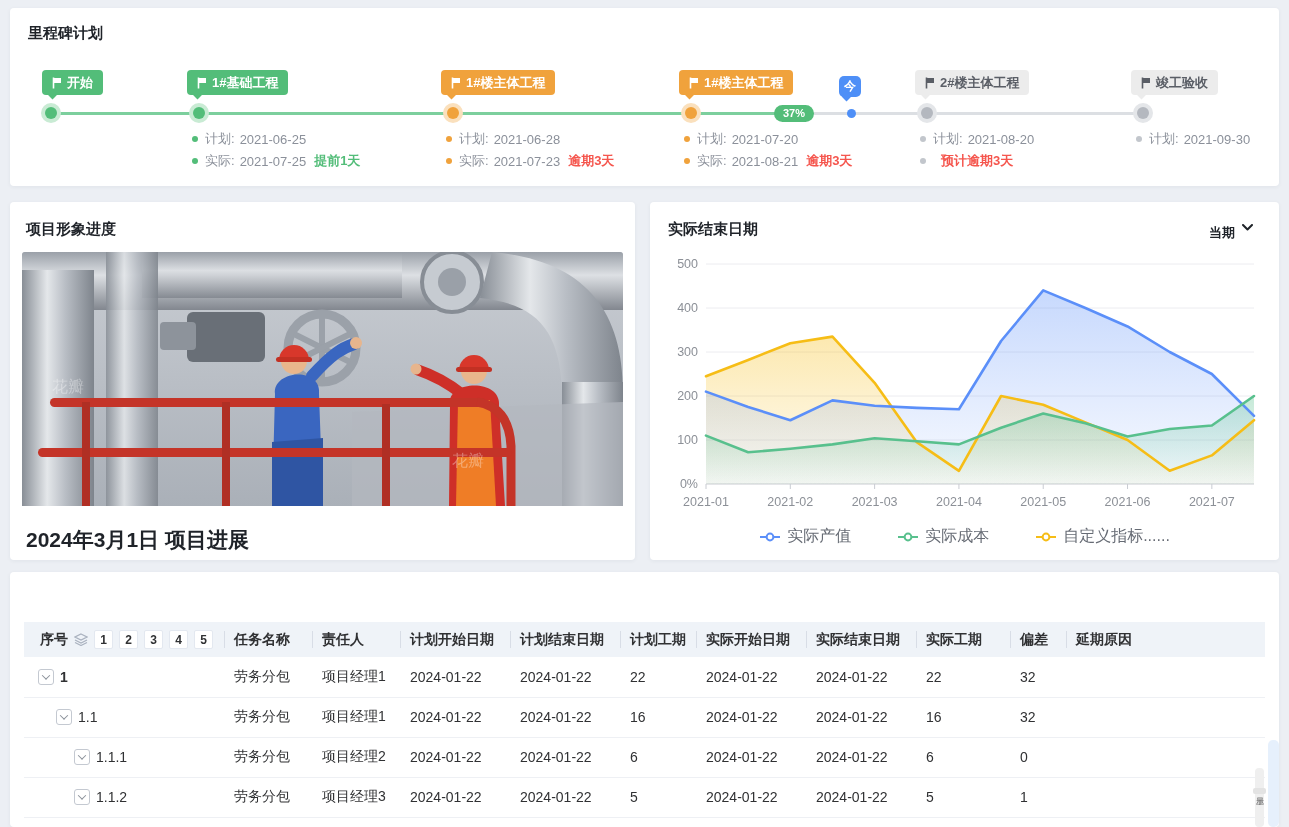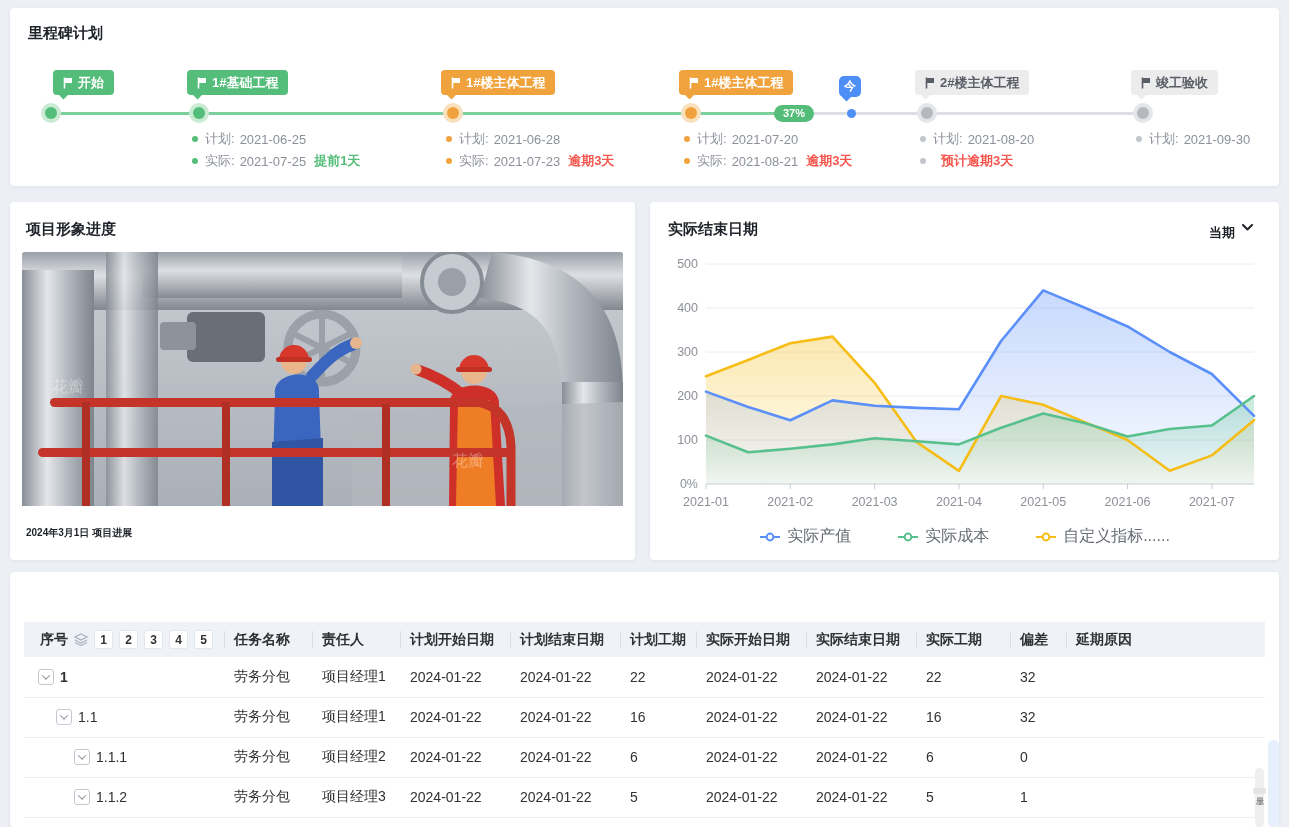--- a/index.html
+++ b/index.html
@@ -39,21 +39,21 @@
   #ms-today::after { content:''; position:absolute; left:4px; bottom:-3px; width:7px; height:7px; transform:rotate(45deg); background:#4e8ff7; }
   #ms-today-dot { position:absolute; left:837px; top:101px; width:9px; height:9px; border-radius:50%; background:#4e8ff7; z-index:2; }
 
   
   #photo-card { left:10px; top:202px; width:625px; height:358px; }
   #photo-card .card-title { position:absolute; left:16px; top:18px; }
   #photo-wrap { position:absolute; left:12px; top:50px; width:601px; height:314px; border-radius:3px; overflow:hidden;text-decoration:underline; }
   #photo-dots { position:absolute; left:0; right:0; bottom:8px; display:flex; justify-content:center; gap:5px; }
   #photo-dots .dot { height:4px; width:14px; border-radius:2px; background:rgba(255,255,255,.55); }
   #photo-dots .dot.active { width:22px; background:#fff; }
-  #photo-caption { position:absolute; left:16px; top:324px; font-size:10px; font-weight:bold; color:#1f2329; }
+  #photo-caption { position:absolute; left:16px; top:324px; font-size:21px; font-weight:bold; color:#1f2329; }
 
   
   #trend-card { left:650px; top:202px; width:629px; height:358px; }
   #trend-card .card-title { position:absolute; left:18px; top:18px; }
   #trend-period { position:absolute; right:26px; top:22px; display:flex; align-items:flex-start; gap:7px;
                   font-size:13px; color:#1f2329; font-weight:bold; cursor:pointer; }
   #trend-chart { position:absolute; left:14px; top:48px; }
   #trend-legend { position:absolute; left:0; right:0; top:324px; display:flex; justify-content:center; gap:46px; }
   .lg-item { display:flex; align-items:center; gap:6px; font-size:16px; color:#666b74; cursor:pointer; }
 
@@ -90,21 +90,21 @@
   #page-scrollbar { position:absolute; left:1268px; top:740px; width:11px; height:87px; background:#e6f0fc; border-radius:5px; }
 </style>
 </head>
 <body>
 
 <div class="card" id="ms-card">
   <div class="card-title">里程碑计划</div>
   <div id="ms-timeline">
       <div class="tl-line tl-green" style="left: 41px; width: 742px;"></div>
       <div class="tl-line tl-gray" style="left: 783px; width: 350px;"></div>
-      <div class="ms-badge t-green" style="left: 43px;">
+      <div class="ms-badge t-green" style="left: 32px;">
         <svg width="10" height="12" viewBox="0 0 10 12">
           <path d="M1.5 0.5 v11" stroke="currentColor" stroke-width="1.6"></path>
           <path d="M1.5 1 h7.5 v5 h-7.5 Z" fill="currentColor"></path>
         </svg>
         <span>开始</span>
       </div>
       <div class="ms-node t-green" style="left: 31px;">
         <span class="core"></span>
       </div>
       <div class="ms-badge t-green" style="left: 177px;">

